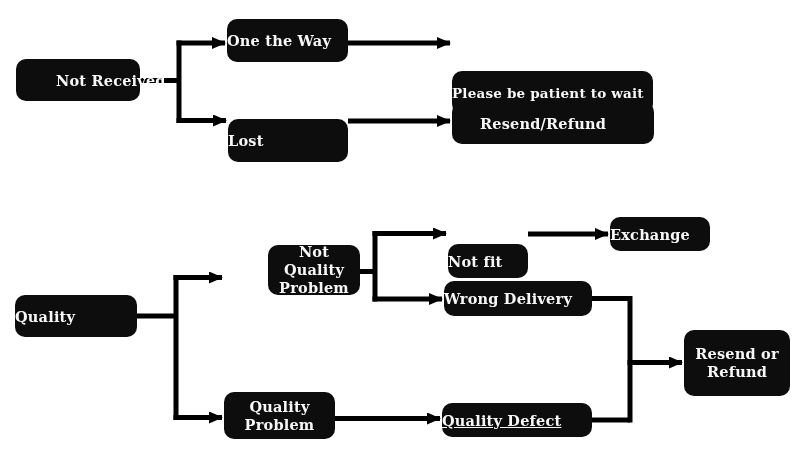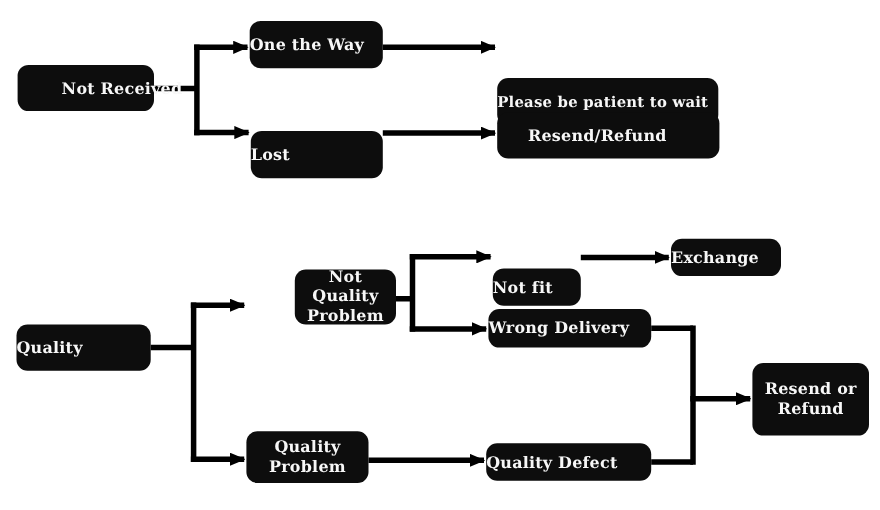--- a/index.html
+++ b/index.html
@@ -121,21 +121,21 @@
   </div>
 
   <div class="node" style="left:610px; top:217px; width:100px; height:34px;">
     <span class="lbl">Exchange</span>
   </div>
 
   <div class="node" style="left:444px; top:281px; width:148px; height:35px;">
     <span class="lbl">Wrong Delivery</span>
   </div>
 
-  <div class="node" style="left:442px; top:403px; width:150px; height:34px;">
+  <div class="node" style="left:442px; top:403px; width:150px; height:34px;text-decoration:underline;">
     <span class="lbl">Quality Defect</span>
   </div>
 
   <div class="node wrap" style="left:684px; top:330px; width:106px; height:66px;">
     <span class="lbl">Resend or Refund</span>
   </div>
 
 </div>
 
 </body></html>

